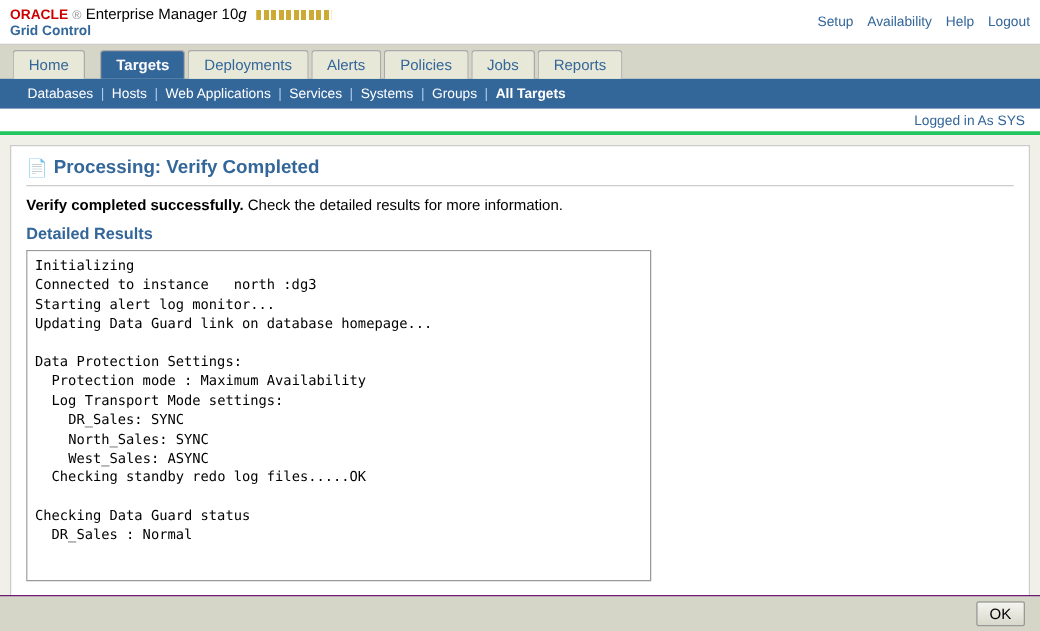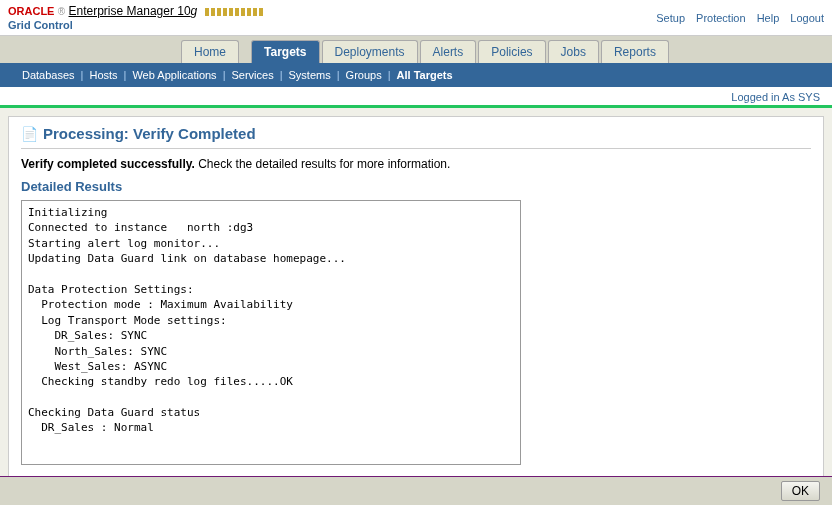--- a/index.html
+++ b/index.html
@@ -30,24 +30,24 @@
     }
     #top-links a {
       color: #336699;
       text-decoration: none;
       margin-left: 8px;
     }
 
     
     #main-nav {
       background: #d6d6c8;
-      padding: 4px 8px 0 24px;
+      padding: 4px 8px 0 8px;
       display: flex;
       align-items: flex-end;
-      justify-content: center;
+      justify-content: flex-start;
     }
     .nav-tab {
       padding: 4px 12px;
       font-size: 12px;
       border: 1px solid #aaaaaa;
       border-bottom: none;
       background: #e8e8d8;
       color: #336699;
       cursor: pointer;
       margin-left: 2px;
@@ -199,28 +199,28 @@
 </head>
 <body>
 
 <div class="page-wrapper">
 
   <div id="top-header">
     <div id="logo-area">
       <div>
         <span style="color:#cc0000; font-weight:bold; font-size:11px;">ORACLE</span>
         <span style="font-size:10px; color:#999999;">®</span>
-        <span style="color:#000000; font-size:12px;text-decoration:underline;"> Enterprise Manager 10</span><span style="font-style:italic; font-size:12px;">g</span>
+        <span style="color:#000000; font-size:12px;"> Enterprise Manager 10</span><span style="font-style:italic; font-size:12px;">g</span>
         <span style="display:inline-block; width:60px; height:8px; background: repeating-linear-gradient(to right, #ccaa33 0px, #ccaa33 4px, transparent 4px, transparent 6px); margin-left:4px; vertical-align:middle;"></span>
       </div>
       <div id="grid-control-label">Grid Control</div>
     </div>
     <div id="top-links">
       <a href="#">Setup</a>
-      <a href="#">Protection</a>
+      <a href="#">Availability</a>
       <a href="#">Help</a>
       <a href="#">Logout</a>
     </div>
   </div>
 
   <div id="main-nav">
     <a class="nav-tab">Home</a>
     <a class="nav-tab active">Targets</a>
     <a class="nav-tab">Deployments</a>
     <a class="nav-tab">Alerts</a>

